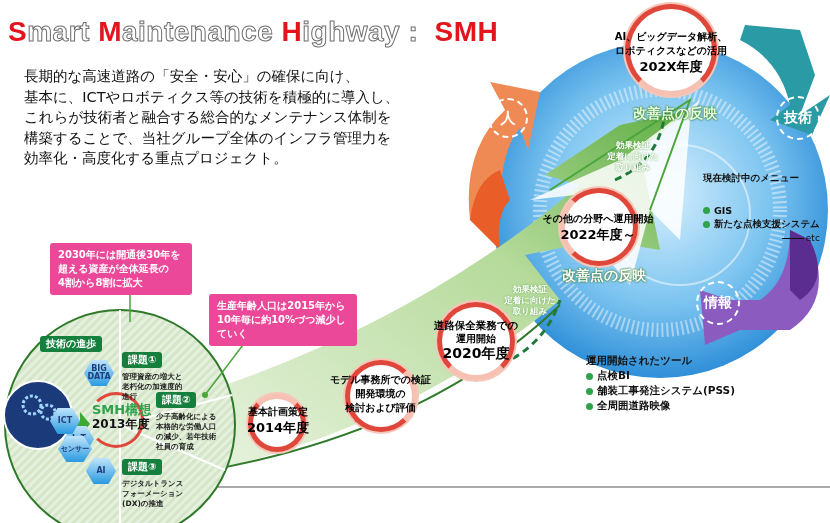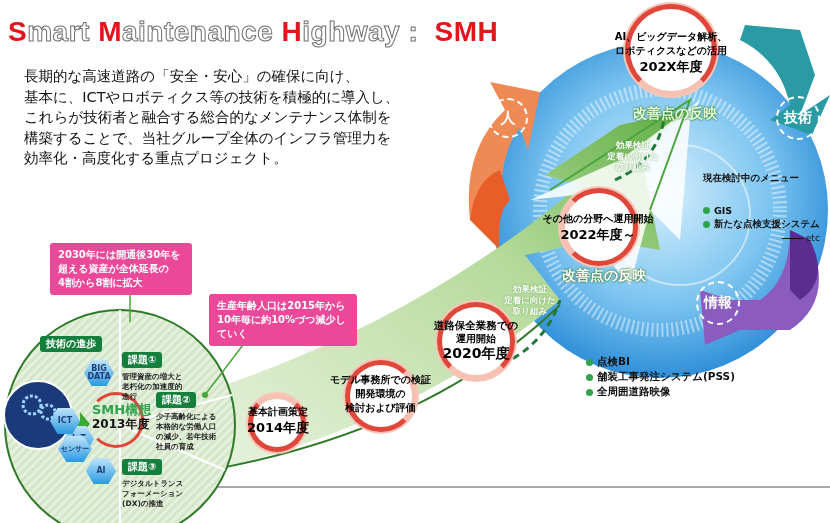--- a/index.html
+++ b/index.html
@@ -206,20 +206,21 @@
   <div class="bullet-item" style="font-size:9.5px;margin-top:2px;">
     <span class="dot"></span>
       <span>新たな点検支援システム</span>
   </div>
   <div style="font-size:9px;color:#111;text-align:right;margin-top:2px;">
     <span style="display:inline-block;width:22px;border-top:1px solid #111;vertical-align:middle;margin-right:2px;"></span><span>etc</span>
   </div>
 </div>
 
 <div class="abs" style="left:586px;top:354px;">
+  <div class="list-head">運用開始されたツール</div>
   <div class="bullet-item" style="margin-top:1px;">
     <span class="dot"></span>
       <span>点検BI</span>
   </div>
   <div class="bullet-item" style="margin-top:1px;">
     <span class="dot"></span>
       <span>舗装工事発注システム(PSS)</span>
   </div>
   <div class="bullet-item" style="margin-top:1px;">
     <span class="dot"></span>

